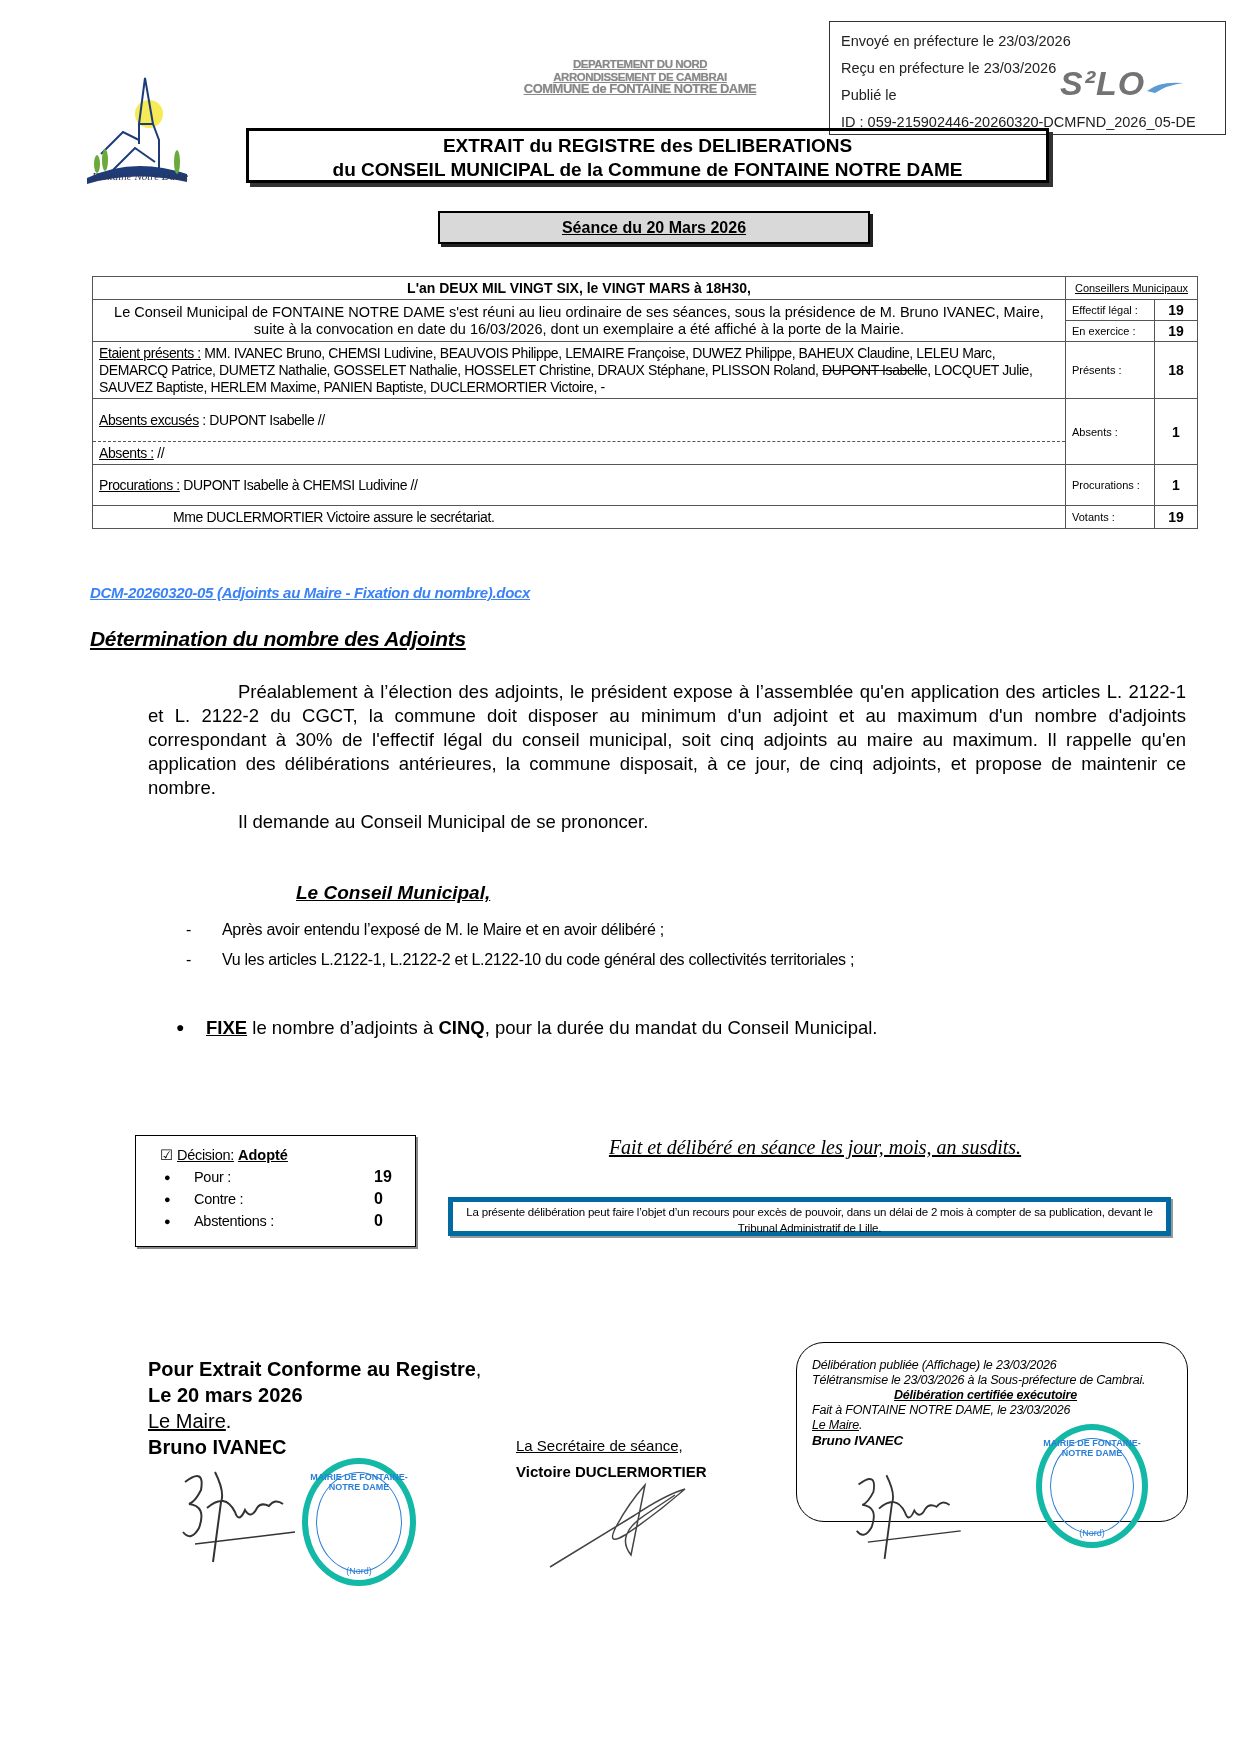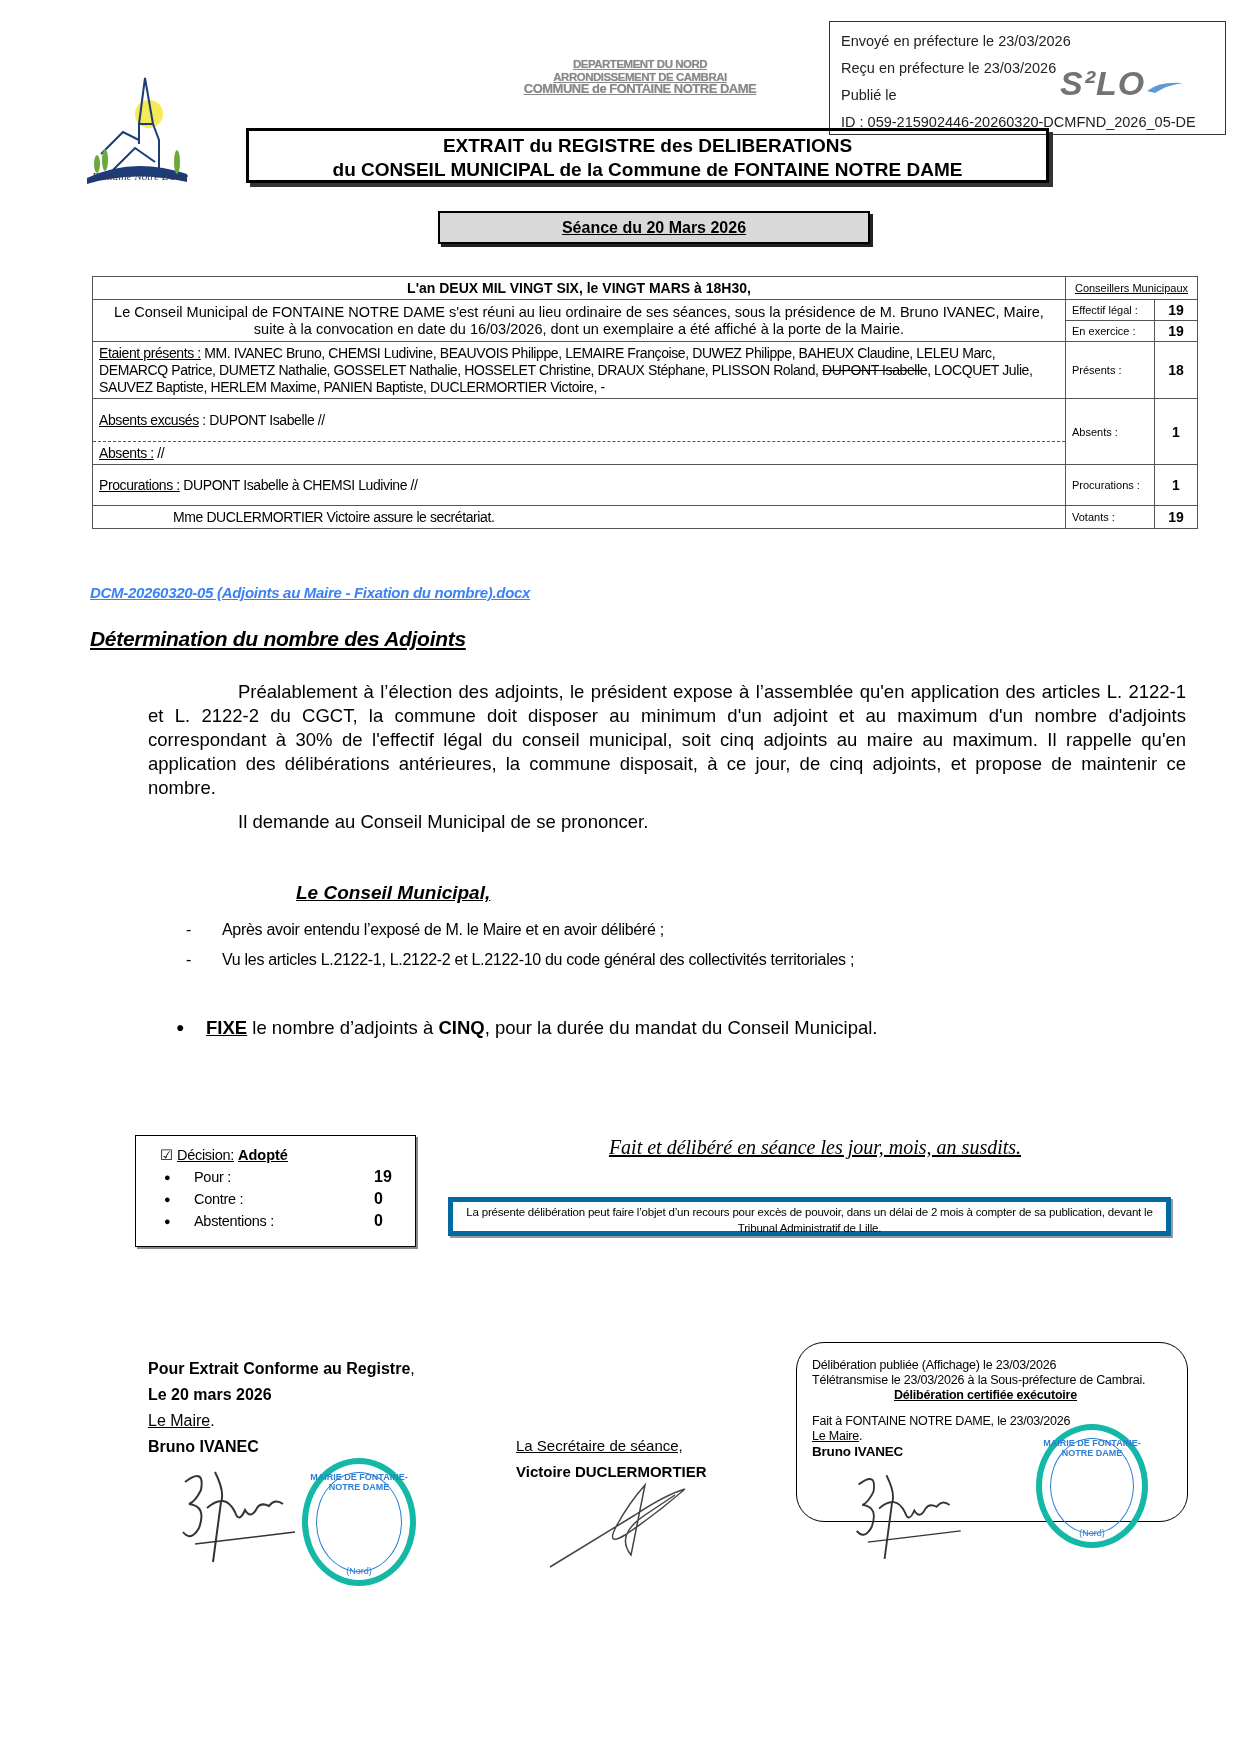--- a/index.html
+++ b/index.html
@@ -53,24 +53,24 @@
   #decision { left:135px; top:1135px; width:281px; height:112px; border:1.5px solid #000; box-shadow:2px 2px 0 #888; box-sizing:border-box; padding:8px 0 0 24px; font-size:14.5px; }
   #decision .row { height:22px; line-height:22px; display:flex; }
   #decision .bl { width:30px; font-size:11px; padding-left:4px; }
   #decision .lbl { width:180px; letter-spacing:-0.3px; }
   #decision .val { font-weight:bold; font-size:16px; }
 
   #fait { left:450px; top:1136px; width:730px; text-align:center; font-family:"Liberation Serif", serif; font-style:italic; font-size:20px; text-decoration:underline; }
   #recours { left:448px; top:1197px; width:723px; height:39px; border:5px solid #0369a1; box-shadow:2px 2px 0 #999; box-sizing:border-box; text-align:center; font-size:11.5px; line-height:16px; padding-top:2px; letter-spacing:-0.2px; }
 
   
-  #extrait { left:148px; top:1356px; font-size:16px; line-height:26px; }
+  #extrait { left:148px; top:1356px; font-size:20px; line-height:26px; }
   #secret { left:516px; top:1433px; font-size:15px; line-height:26px; }
 
-  #cert { left:796px; top:1342px; width:392px; height:180px; border:1.5px solid #000; border-radius:28px; box-sizing:border-box; padding:15px 0 0 15px; font-size:12.5px; line-height:15px; letter-spacing:-0.2px; }
+  #cert { left:796px; top:1342px; width:392px; height:180px; border:1.5px solid #000; border-radius:28px; box-sizing:border-box; padding:15px 0 0 15px; font-size:12.5px; line-height:15px; letter-spacing:-0.2px;font-style:italic; }
   #cert .center { text-align:center; padding-right:28px; font-weight:bold; text-decoration:underline; }
   #cert .maire-name { font-weight:bold; font-size:13.5px; }
 
   .stamp { border:6px solid #14b8a6; border-radius:50%; color:#2b7fd6; box-sizing:border-box; }
   .stamp .ring { position:absolute; left:8px; top:8px; right:8px; bottom:8px; border:1.5px solid #2b7fd6; border-radius:50%; }
   .stamp .txt { position:absolute; left:0; right:0; top:8px; text-align:center; font-size:9px; font-weight:bold; }
   .stamp .nord { position:absolute; left:0; right:0; bottom:4px; text-align:center; font-size:9px; }
 </style>
 </head>
 <body>
@@ -222,21 +222,21 @@
   <div class="nord">(Nord)</div>
 </div>
 <svg class="abs" style="left:545px;top:1475px;" width="150" height="100" viewBox="0 0 150 100">
   <path d="M5 92 L90 40 Q120 20 140 14 Q110 40 80 60 Q60 72 72 50 Q84 28 100 10 Q90 60 86 80 Q70 60 100 40 L130 20" fill="none" stroke="#444" stroke-width="1.5"></path>
 </svg>
 
 <div id="cert" class="abs">
   <div>Délibération publiée (Affichage) le 23/03/2026</div>
   <div>Télétransmise le 23/03/2026 à la Sous-préfecture de Cambrai.</div>
   <div class="center">Délibération certifiée exécutoire</div>
-  <div style="margin-top:11px;">Fait à FONTAINE NOTRE DAME, le 23/03/2026</div>
+  <div style="margin-top:0;">Fait à FONTAINE NOTRE DAME, le 23/03/2026</div>
   <div><span class="u">Le Maire</span>.</div>
   <div class="maire-name">Bruno IVANEC</div>
 </div>
 <svg class="abs" style="left:840px;top:1462px;" width="130" height="110" viewBox="0 0 140 110">
   <path d="M20 20 Q40 5 36 28 Q30 40 24 42 Q42 44 34 66 Q26 80 18 70" fill="none" stroke="#333" stroke-width="2"></path>
   <path d="M50 10 Q60 30 56 40 Q52 70 48 100 M42 46 Q60 30 70 50 Q74 62 80 48 Q86 58 92 46 Q96 40 104 44 Q110 36 118 42" fill="none" stroke="#333" stroke-width="2"></path>
   <path d="M30 82 L130 70" stroke="#333" stroke-width="1.5"></path>
 </svg>
 <div class="abs stamp" style="left:1036px;top:1424px;width:112px;height:124px;">
   <div class="ring"></div>

